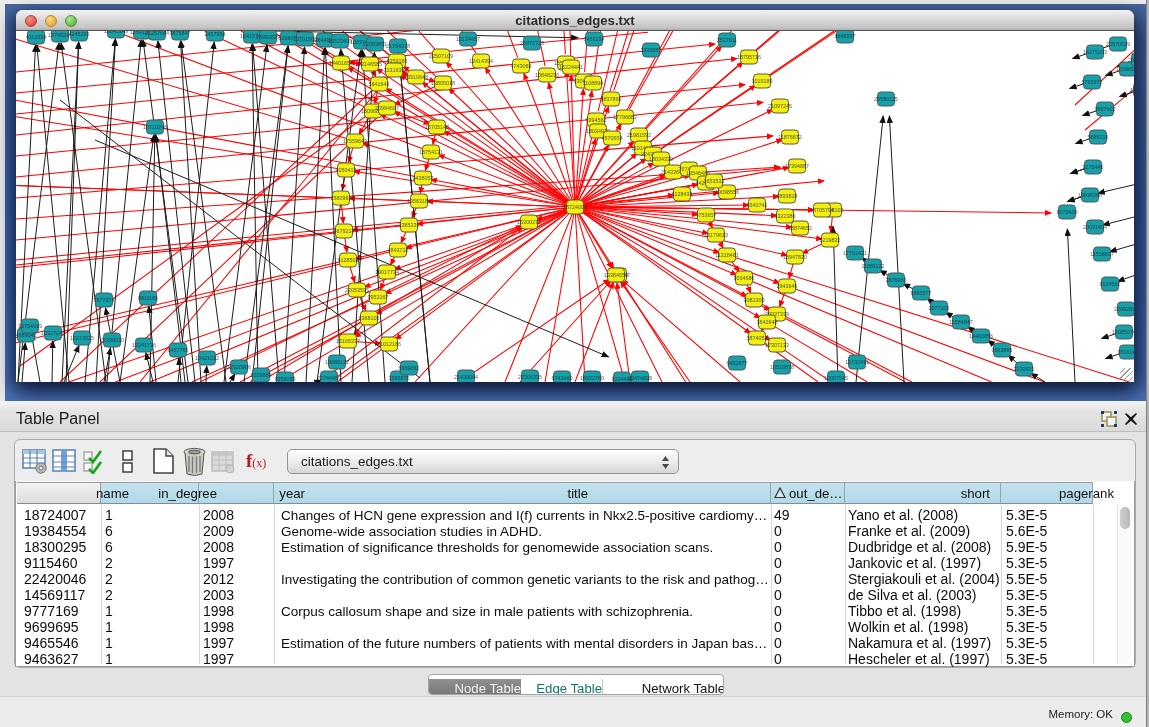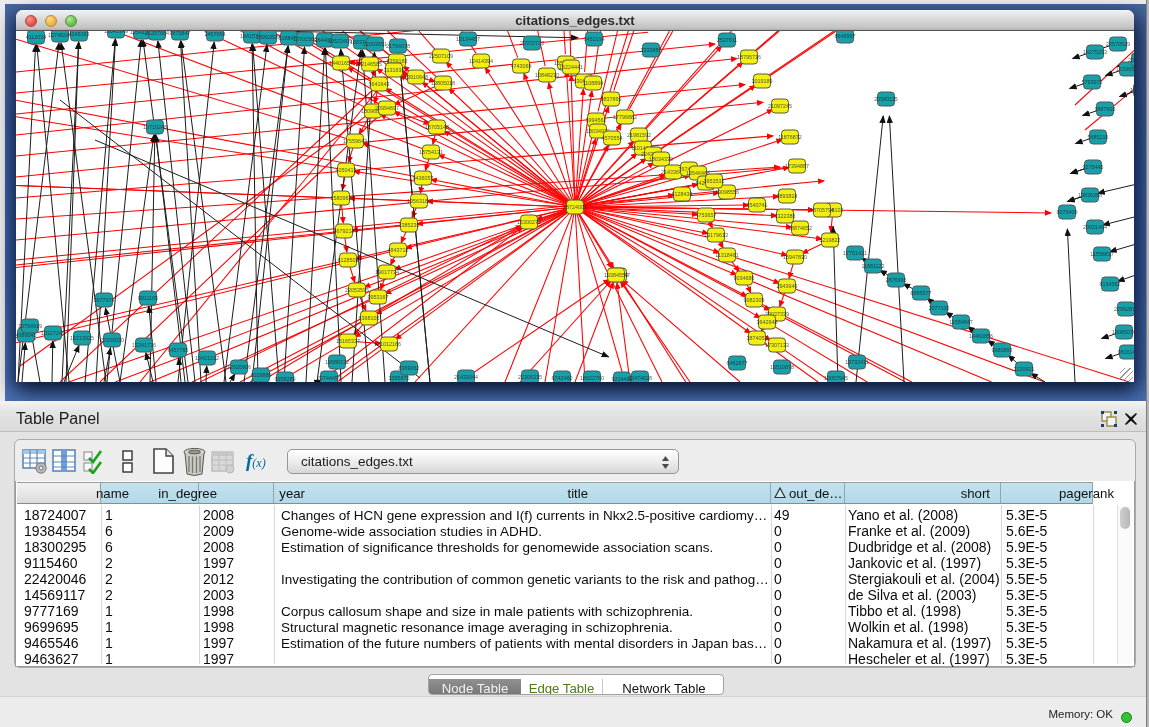--- a/index.html
+++ b/index.html
@@ -33,21 +33,21 @@
  text-align:right;width:120px;white-space:nowrap;display:inline-block}
 .thg{background:linear-gradient(180deg,#f2f2f2,#dcdcdc);border-right:1px solid #9b9b9b;border-bottom:1px solid #8a8a8a}
 .cl{position:absolute;top:24px;bottom:2px;width:1px;background:#d7d7d7}
 .tr{position:absolute;left:0;width:1100px;height:16px;font-size:14px;color:#0c0c0c;line-height:15px}
 .tr span{position:absolute;top:0;white-space:nowrap}
 #vsb{position:absolute;right:2px;top:24px;bottom:2px;width:15px;background:#fafafa;border-left:1px solid #e0e0e0}
 #vsb .th2{position:absolute;left:2px;top:2px;width:10px;height:22px;border-radius:5px;
  background:linear-gradient(90deg,#cfcfcf,#b7b7b7);}
 #tabs{position:absolute;left:428px;top:674px;width:296px;height:21px;border:1px solid #a3a3a3;
  border-radius:4px;background:#fff;font-size:13.2px;overflow:hidden}
-#tabs .sg{position:absolute;top:4px;height:21px;line-height:20px;text-align:center}
+#tabs .sg{position:absolute;top:4px;height:21px;line-height:20px;text-align:right}
 #status{position:absolute;left:0;top:696px;width:1146px;height:31px;background:#ececec;border-top:1px solid #d4d4d4}
 #status .mm{position:absolute;right:33px;top:11px;font-size:11.5px;color:#1d1d1d}
 #status .gd{position:absolute;left:1121px;top:15px;width:11px;height:11px;border-radius:50%;
  background:#31c431;border:1px solid #207a20}
 svg text{font-family:"Liberation Sans",sans-serif}
 </style></head><body>
 <div id="frame">
  <div id="win">
   <div id="tbar">
     <span class="tl" style="left:9px;background:radial-gradient(circle at 35% 30%,#f59a90,#e5544a 60%,#c93a32);border:1px solid #b5443c"></span>
@@ -706,21 +706,21 @@
         <path d="M7 9V25 M10.5 9.5V26 M14.5 9.5V26 M18 9V25" stroke="#777" stroke-width="1.3"></path>
         <ellipse cx="12.5" cy="5" rx="6" ry="1.8" fill="#9a9a90" stroke="#555"></ellipse>
       </svg></div>
     <div style="position:absolute;left:211px;top:18px"><svg width="24" height="24" viewBox="0 0 24 24" opacity="0.55">
         <rect x="1" y="2" width="21" height="19" fill="#c9c9c9" stroke="#909090" stroke-width="1.4"></rect>
         <rect x="1" y="2" width="21" height="4" fill="#a9a9a9"></rect>
         <path d="M8 2V21 M15 2V21 M1 10H22 M1 15H22" stroke="#9a9a9a"></path>
         <circle cx="19" cy="19" r="4" fill="#bbb" stroke="#888"></circle>
       </svg></div>
     <div style="position:absolute;left:246px;top:18px">
-      <div style="font-family:'Liberation Serif',serif;font-size:19px;font-style:italic;color:#0369a1;font-weight:bold">f<span style="font-size:12px;font-weight:normal">(x)</span></div>
+      <div style="font-family:'Liberation Serif',serif;font-size:19px;color:#b91c1c;font-weight:bold">f<span style="font-size:12px;font-weight:normal">(x)</span></div>
     </div>
 </div>
 <div id="combo">
     <span class="cv">citations_edges.txt</span>
  <svg style="position:absolute;right:8px;top:6px" width="9" height="13" viewBox="0 0 9 13">
   <path d="M4.5,0 L8,5 L1,5 Z" fill="#4a4a4a"></path>
       <path d="M4.5,13 L8,8 L1,8 Z" fill="#4a4a4a"></path>
  </svg>
 </div>
 <div id="tbl">
@@ -807,21 +807,20 @@
         <span style="left:187px">1998</span>
         <span style="left:265px;width:492px;overflow:hidden;text-overflow:ellipsis;font-size:13.5px">Corpus callosum shape and size in male patients with schizophrenia.</span>
         <span style="left:758px">0</span>
         <span style="left:832px">Tibbo et al. (1998)</span>
         <span style="left:990px">5.3E-5</span>
       </div>
       <div class="tr" style="top:139px">
         <span style="left:8px">9699695</span>
         <span style="left:89px">1</span>
         <span style="left:187px">1998</span>
-        <span style="left:265px;width:492px;overflow:hidden;text-overflow:ellipsis;font-size:13.5px">Structural magnetic resonance image averaging in schizophrenia.</span>
         <span style="left:758px">0</span>
         <span style="left:832px">Wolkin et al. (1998)</span>
         <span style="left:990px">5.3E-5</span>
       </div>
       <div class="tr" style="top:155px">
         <span style="left:8px">9465546</span>
         <span style="left:89px">1</span>
         <span style="left:187px">1997</span>
         <span style="left:265px;width:492px;overflow:hidden;text-overflow:ellipsis;font-size:13.5px">Estimation of the future numbers of patients with mental disorders in Japan base…</span>
         <span style="left:758px">0</span>
@@ -836,18 +835,18 @@
         <span style="left:832px">Hescheler et al. (1997)</span>
         <span style="left:990px">5.3E-5</span>
       </div>
     </div>
  <div id="vsb">
       <div class="th2"></div>
     </div>
 </div>
 <div id="tabs">
  <div class="sg" style="left:0;width:92px;background:linear-gradient(180deg,#909090,#6e6e6e);color:#f2f2f2">Node Table</div>
- <div class="sg" style="left:92px;width:81px;color:#4d7c0f">Edge Table</div>
+ <div class="sg" style="left:92px;width:81px;color:#0f766e">Edge Table</div>
  <div class="sg" style="left:173px;width:123px;color:#111;border-left:1px solid #c8c8c8">Network Table</div>
 </div>
 <div id="status">
     <span class="mm">Memory: OK</span>
     <span class="gd"></span>
   </div>
 </body></html>

